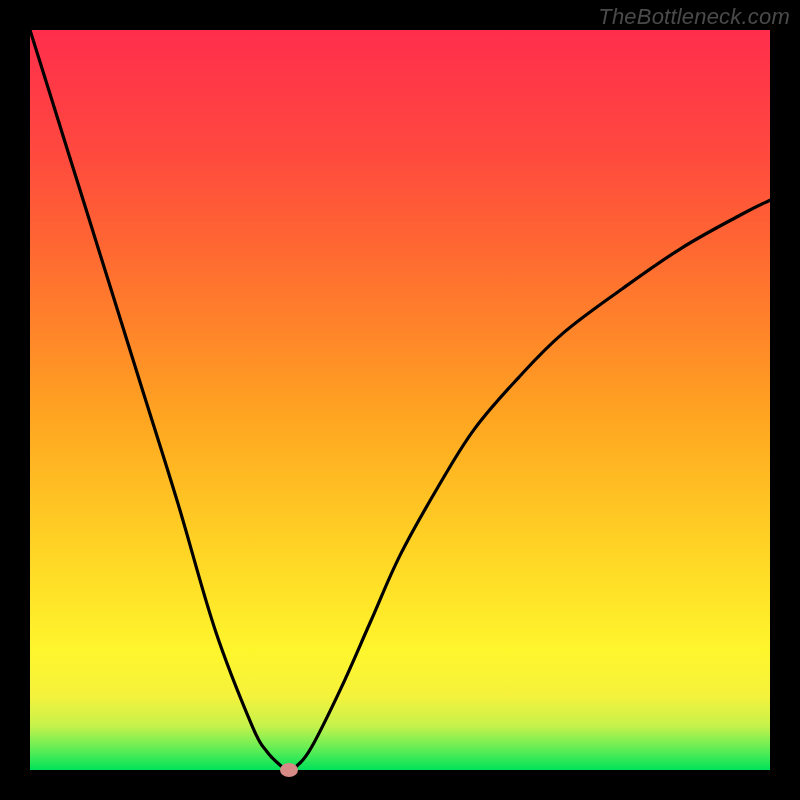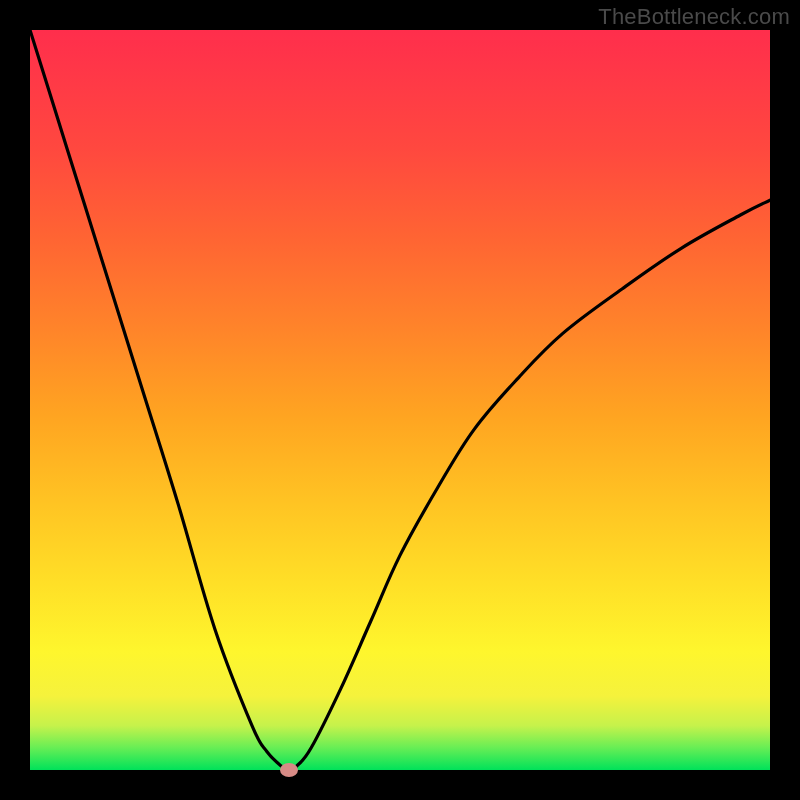--- a/index.html
+++ b/index.html
@@ -9,20 +9,21 @@
     height: 800px;
     background: #000;
     overflow: hidden;
     font-family: Arial, Helvetica, sans-serif;
   }
   .frame {
     position: relative;
     width: 800px;
     height: 632px;
     background: #000;
+    font-style: italic;
   }
   .watermark {
     position: absolute;
     top: 4px;
     right: 10px;
     color: #4a4a4a;
     font-size: 22px;
     font-weight: 500;
     letter-spacing: 0.2px;
     z-index: 10;

